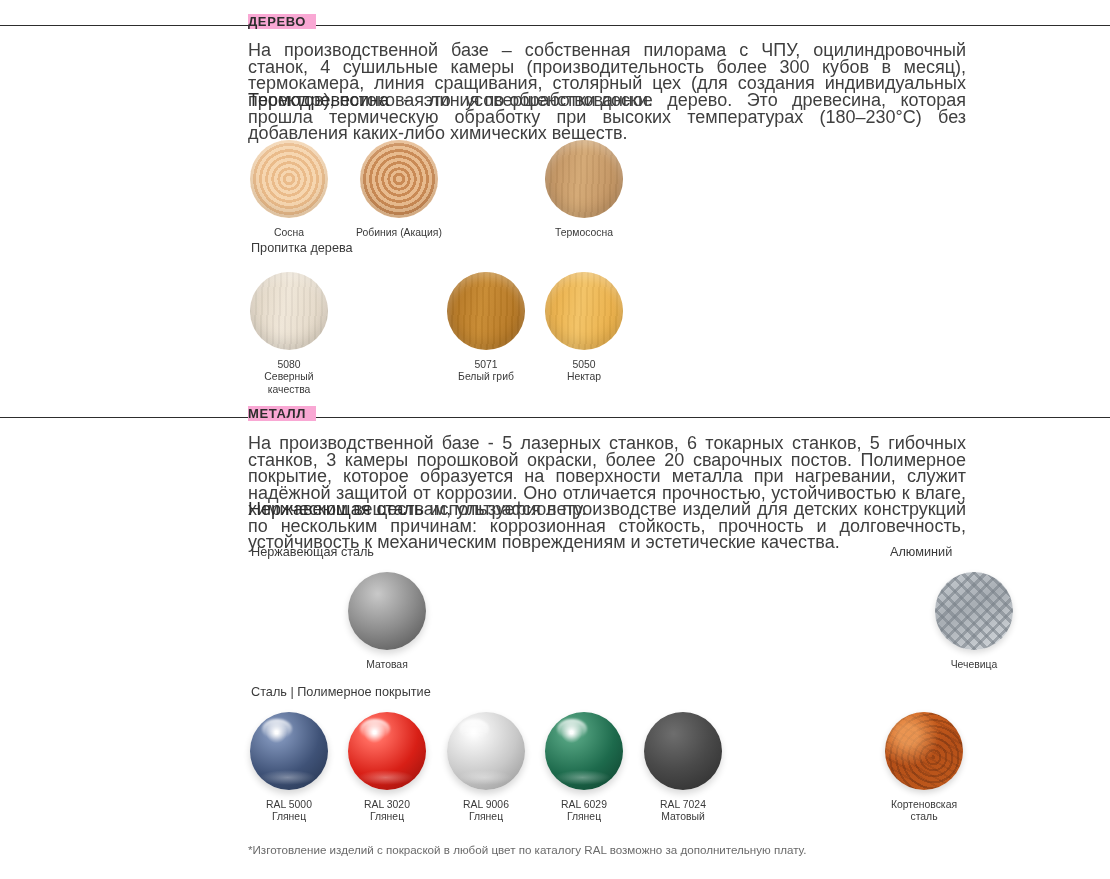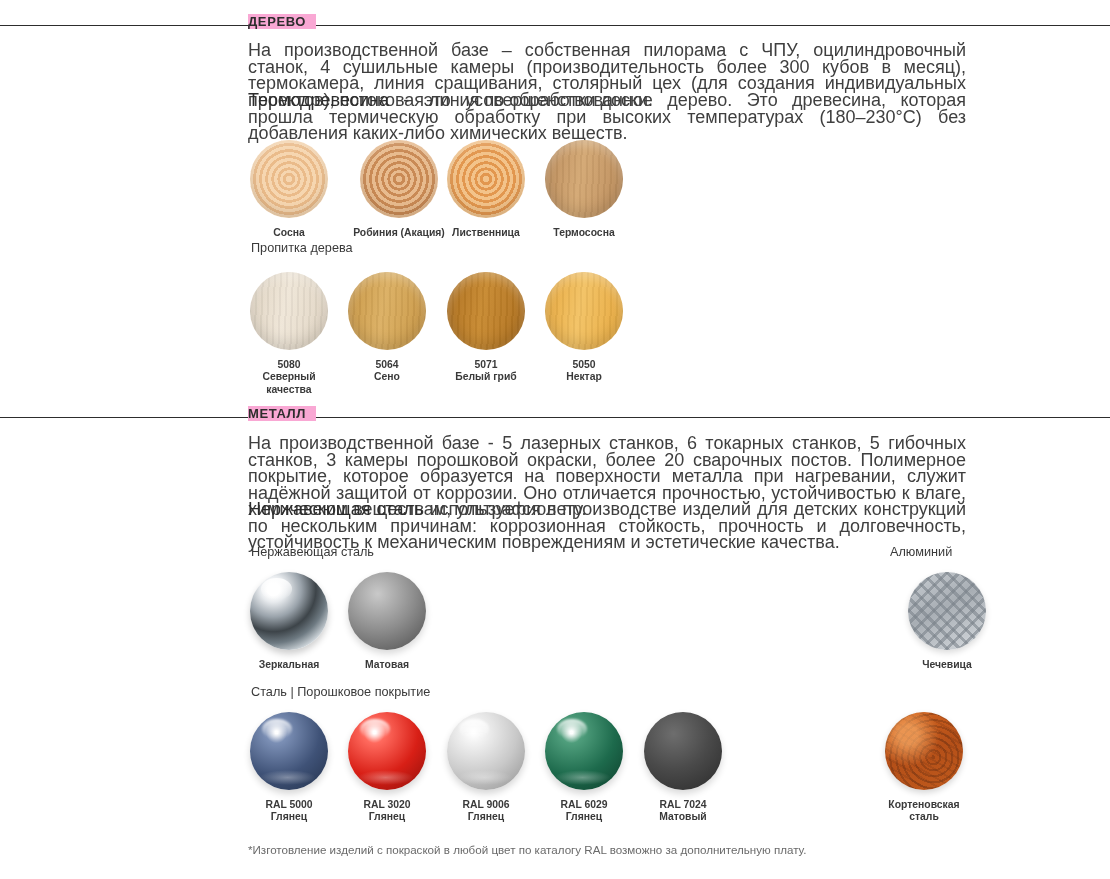--- a/index.html
+++ b/index.html
@@ -58,21 +58,20 @@
     position:absolute;
     font-size:12.7px;
     color:#3a3a3a;
   }
 
   
   .swatch{
     position:absolute;
     width:98px;
     text-align:center;
-    font-weight:bold;
   }
   .swatch .disc{
     width:78px;height:78px;border-radius:50%;
     margin:0 auto;
     position:relative;
     overflow:hidden;
   }
   .swatch .cap{
     margin-top:9px;
     font-size:10.4px;
@@ -175,46 +174,35 @@
   <div class="para" style="top:92px;"><b>Термодревесина</b><span> - это усовершенствованное дерево. Это древесина, которая прошла термическую обработку при высоких температурах (180–230°С) без добавления каких-либо химических веществ.</span></div>
 
   <div class="swatch" style="left:240px;top:140px;">
     <div class="disc log" style="--c1:#f6d6b0;--c2:#eabb8a;--c3:#d9a472;"></div>
     <div class="cap">Сосна</div>
   </div>
   <div class="swatch" style="left:338px;top:140px;margin-left:12px;">
     <div class="disc log" style="--c1:#e8bb8e;--c2:#c98a55;--c3:#5c3a22;"></div>
     <div class="cap">Робиния (Акация)</div>
   </div>
-  <div class="swatch" style="left:437px;top:140px;">
-    <div class="disc log" style="--c1:#f3c38a;--c2:#e2974f;--c3:#b9753c;"></div>
-    <div class="cap">Лиственница</div>
-  </div>
   <div class="swatch" style="left:535px;top:140px;">
     <div class="disc grain" style="--g1:#b98a58;--g2:#d4a874;"></div>
     <div class="cap">Термососна</div>
   </div>
 
   <div class="subhead" style="left:251px;top:241px;">Пропитка дерева</div>
 
   <div class="swatch" style="left:240px;top:272px;">
     <div class="disc grain" style="--g1:#ded2c0;--g2:#efe6d8;"></div>
     <div class="cap">
       <span>5080</span>
       <span class="l2">Северный</span>
       <span class="l2">качества</span>
     </div>
   </div>
-  <div class="swatch" style="left:338px;top:272px;">
-    <div class="disc grain" style="--g1:#c79442;--g2:#dcb063;"></div>
-    <div class="cap">
-      <span>5064</span>
-      <span class="l2">Сено</span>
-    </div>
-  </div>
   <div class="swatch" style="left:437px;top:272px;">
     <div class="disc grain" style="--g1:#ac6d1c;--g2:#c88a31;"></div>
     <div class="cap">
       <span>5071</span>
       <span class="l2">Белый гриб</span>
     </div>
   </div>
   <div class="swatch" style="left:535px;top:272px;">
     <div class="disc grain" style="--g1:#e5a63a;--g2:#f3c264;"></div>
     <div class="cap">
@@ -228,34 +216,30 @@
     <div class="title">МЕТАЛЛ</div>
   </div>
 
   <div class="para" style="top:435px;">На производственной базе - 5 лазерных станков, 6 токарных станков, 5 гибочных станков, 3 камеры порошковой окраски, более 20 сварочных постов. Полимерное покрытие, которое образуется на поверхности металла при нагревании, служит надёжной защитой от коррозии. Оно отличается прочностью, устойчивостью к влаге, химическим веществам, ультрафиолету.</div>
 
   <div class="para" style="top:501px;"><b>Нержавеющая сталь</b><span> используется в производстве изделий для детских конструкций по нескольким причинам: коррозионная стойкость, прочность и долговечность, устойчивость к механическим повреждениям и эстетические качества.</span></div>
 
   <div class="subhead" style="left:251px;top:545px;">Нержавеющая сталь</div>
   <div class="subhead" style="left:890px;top:545px;">Алюминий</div>
 
-  <div class="swatch" style="left:240px;top:572px;">
-    <div class="disc chrome"></div>
-    <div class="cap">Зеркальная</div>
-  </div>
   <div class="swatch" style="left:338px;top:572px;">
     <div class="disc matte" style="--m1:#c9c9c9;--m2:#8f8f8f;--m3:#4c4c4c;"></div>
     <div class="cap">Матовая</div>
   </div>
-  <div class="swatch" style="left:898px;top:572px;">
+  <div class="swatch" style="left:925px;top:572px;">
     <div class="disc plate"></div>
     <div class="cap">Чечевица</div>
   </div>
 
-  <div class="subhead" style="left:251px;top:685px;">Сталь | Порошковое покрытие</div>
+  <div class="subhead" style="left:251px;top:685px;">Сталь | Полимерное покрытие</div>
 
   <div class="swatch" style="left:240px;top:712px;">
     <div class="disc ball" style="--b1:#7b8fb5;--b2:#3f5277;--b3:#23314b;"></div>
     <div class="cap">
       <span>RAL 5000</span>
       <span class="l2">Глянец</span>
     </div>
   </div>
   <div class="swatch" style="left:338px;top:712px;">
     <div class="disc ball" style="--b1:#ff6a5e;--b2:#d81f16;--b3:#8d0f0a;"></div>

